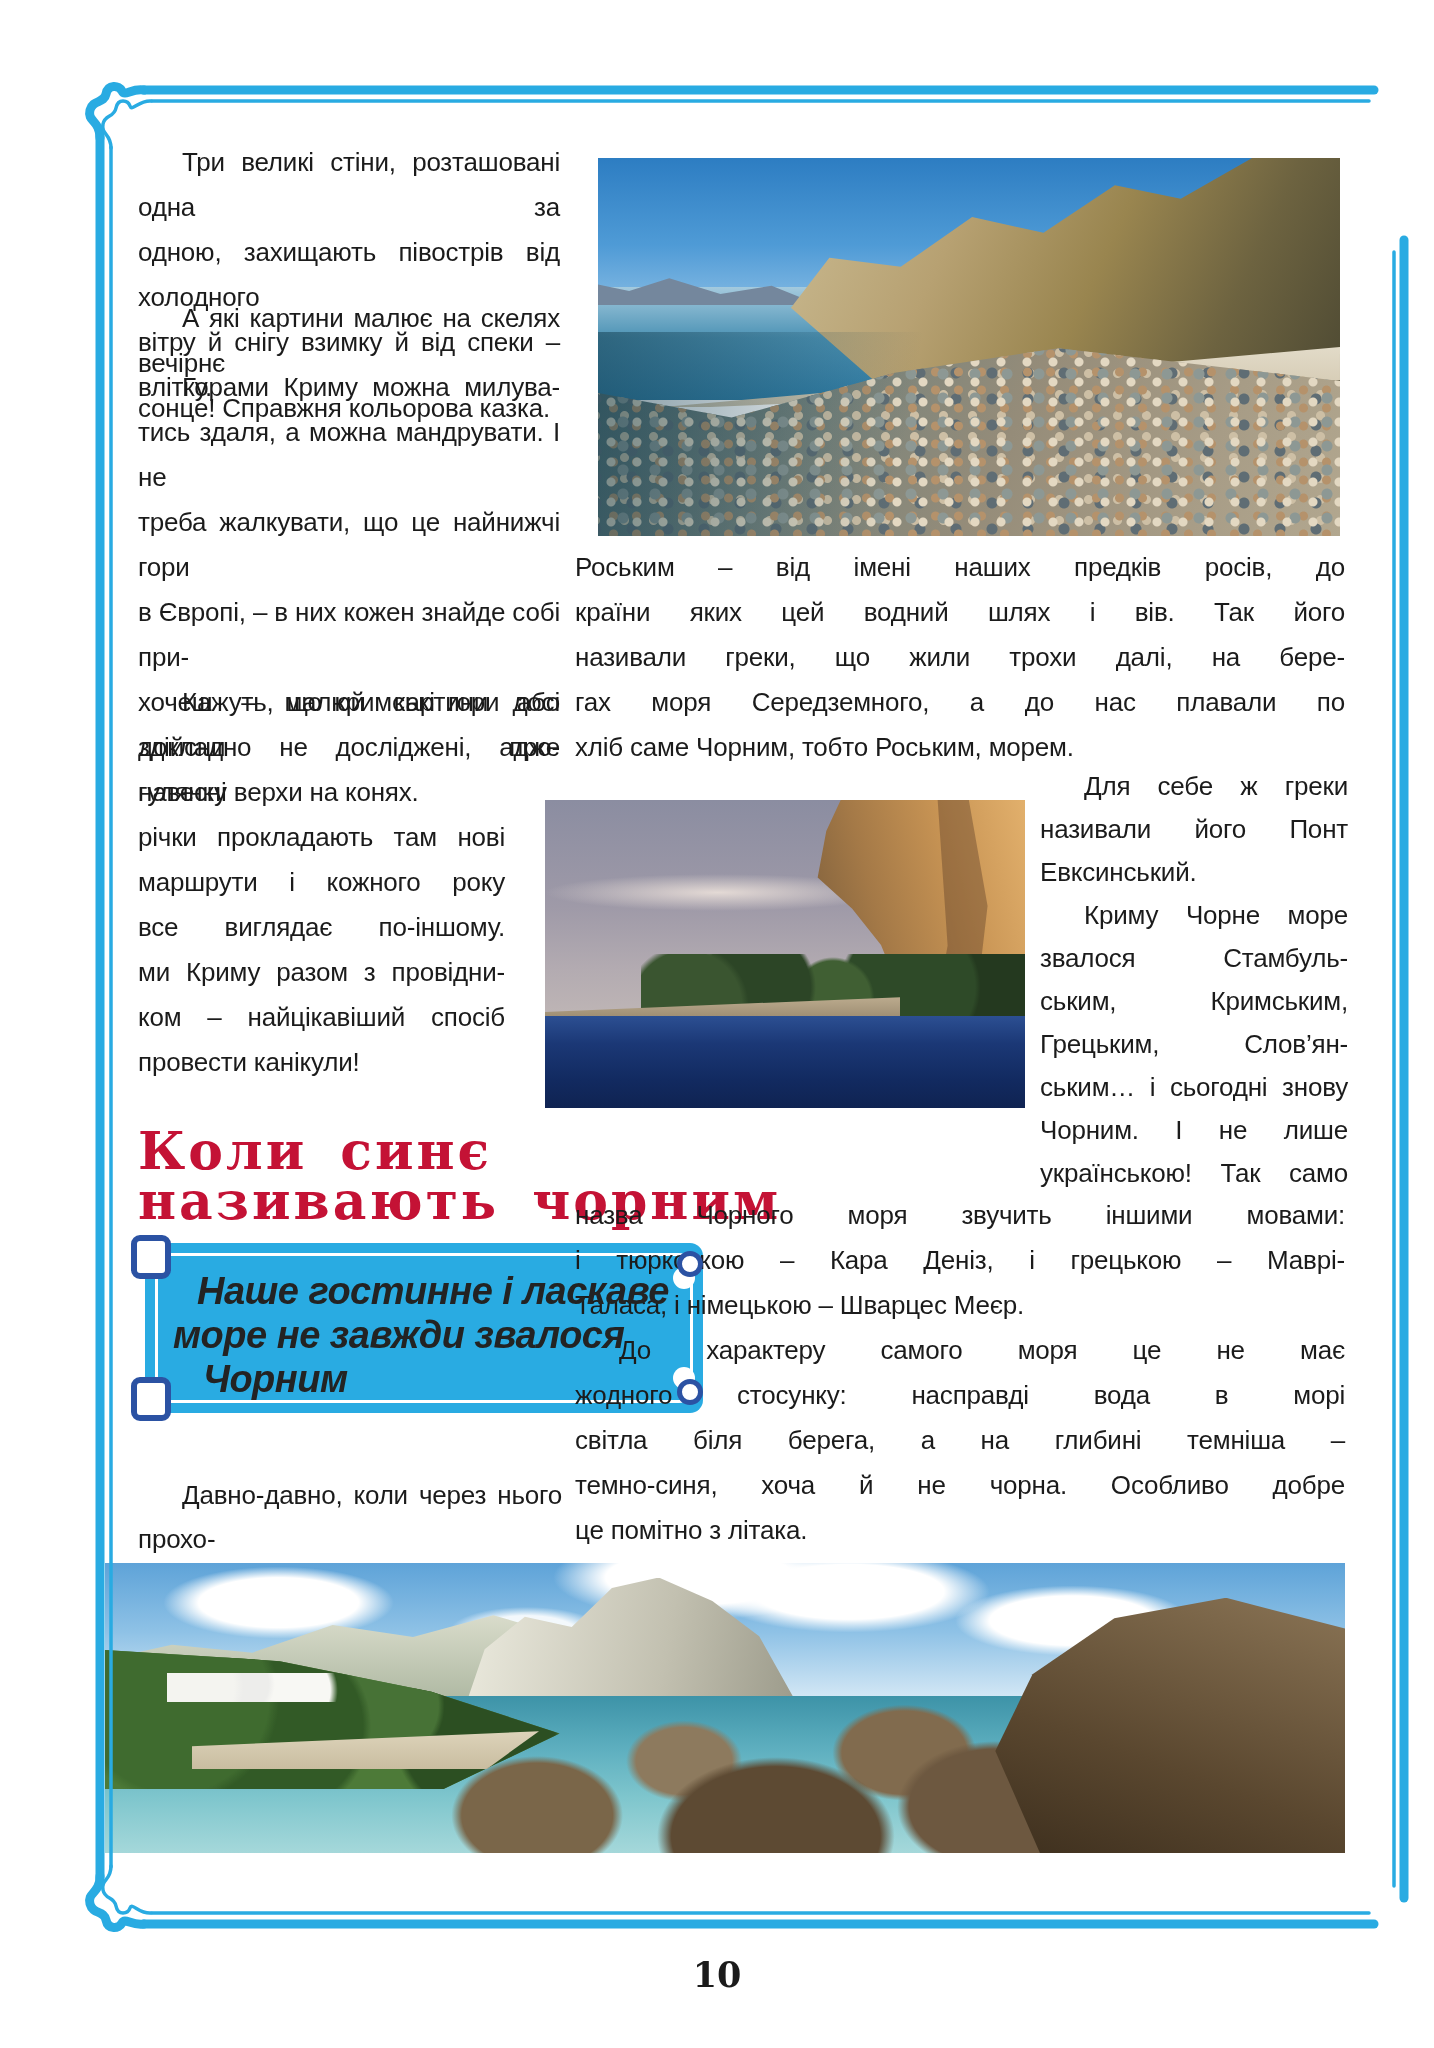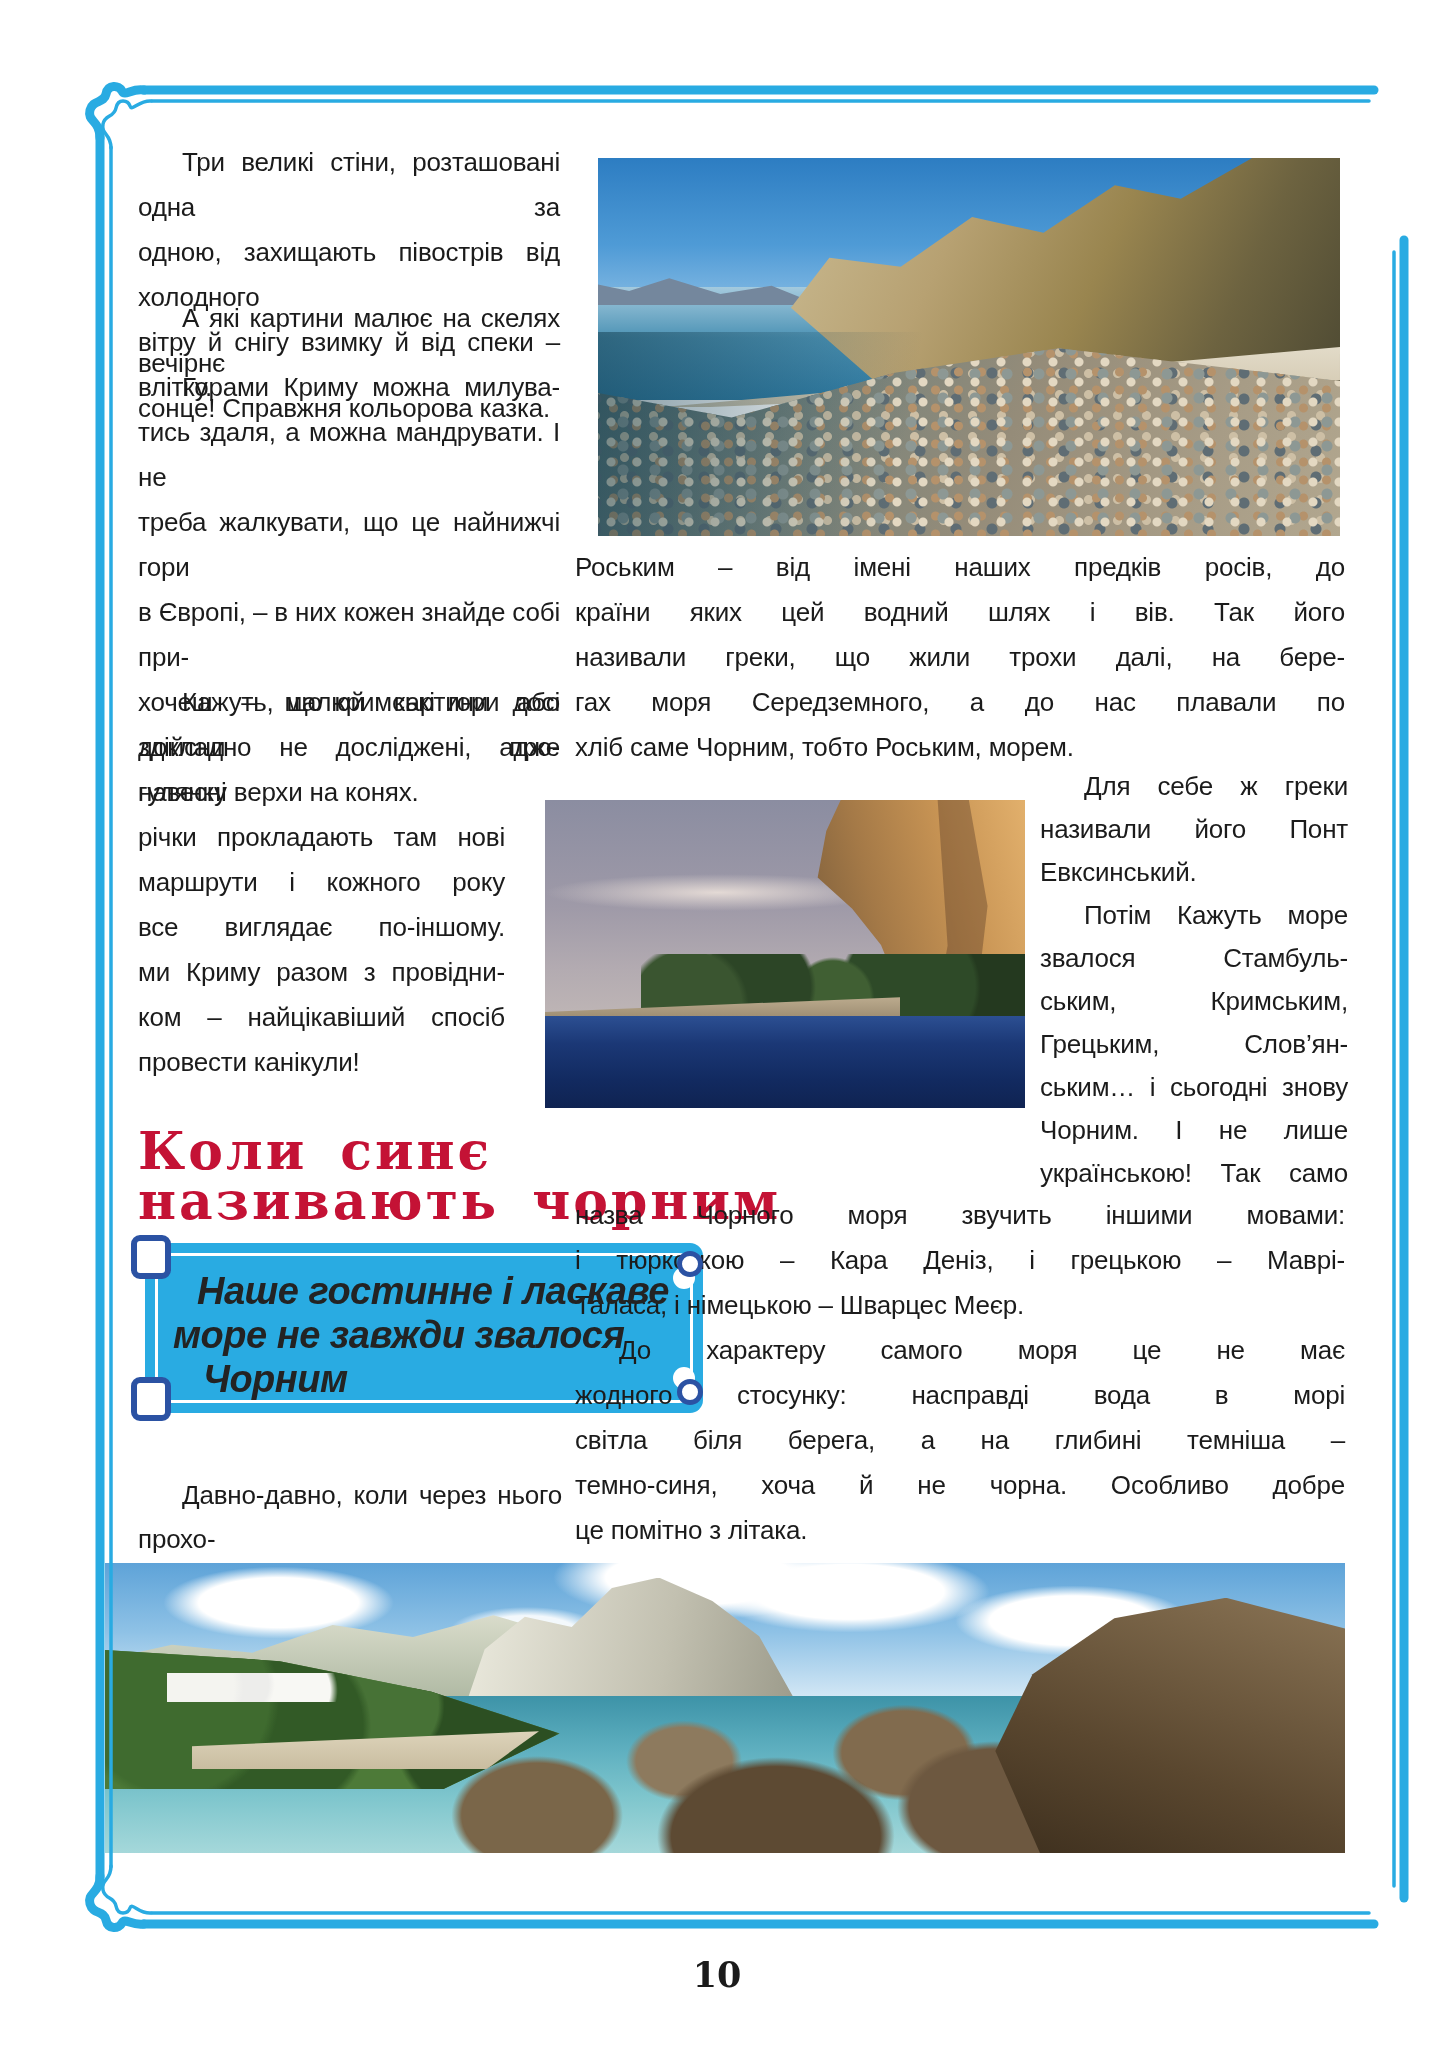--- a/index.html
+++ b/index.html
@@ -201,21 +201,21 @@
   <div class="ln last">хліб саме Чорним, тобто Роським, морем.</div>
 </div>
 
 <div class="para" style="left:1040px;top:765px;width:308px;line-height:43px;">
   <div class="ln ind">Для себе ж греки</div>
   <div class="ln">називали його Понт</div>
   <div class="ln last">Евксинський.</div>
 </div>
 
 <div class="para" style="left:1040px;top:894px;width:308px;line-height:43px;">
-  <div class="ln ind">Потім Кажуть море</div>
+  <div class="ln ind">Криму Чорне море</div>
   <div class="ln">звалося Стамбуль-</div>
   <div class="ln">ським, Кримським,</div>
   <div class="ln">Грецьким, Слов’ян-</div>
   <div class="ln">ським… і сьогодні знову</div>
   <div class="ln">Чорним. І не лише</div>
   <div class="ln">українською! Так само</div>
 </div>
 
 <div class="para" style="left:575px;top:1193px;width:770px;">
   <div class="ln">назва Чорного моря звучить іншими мовами:</div>

